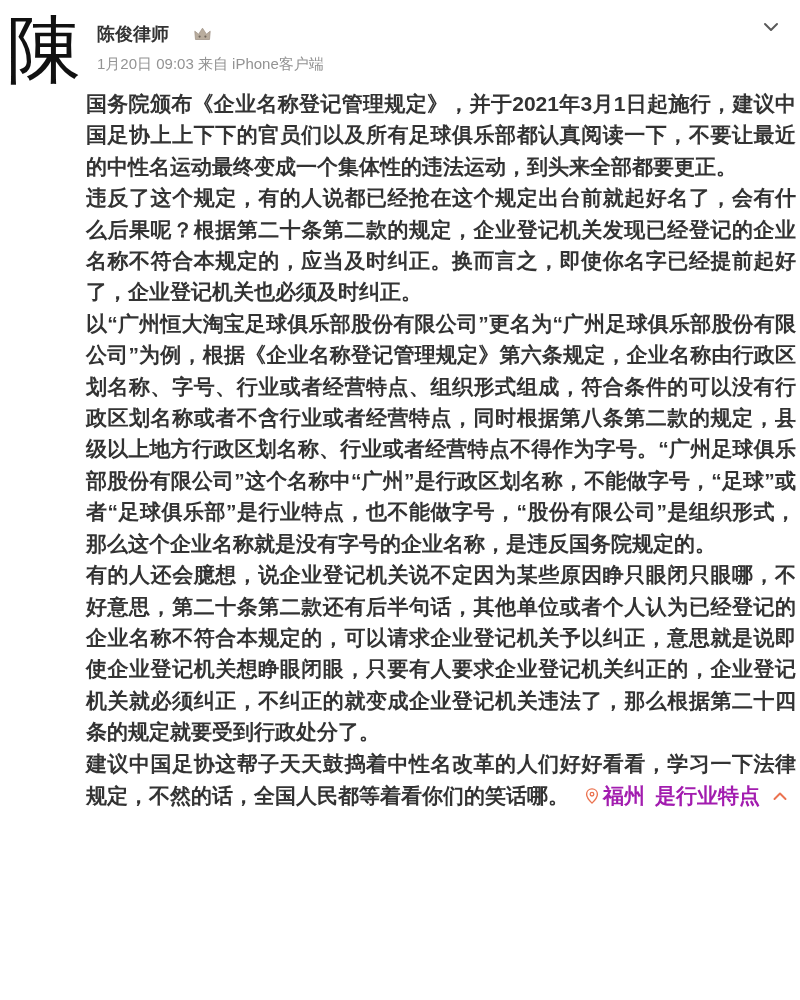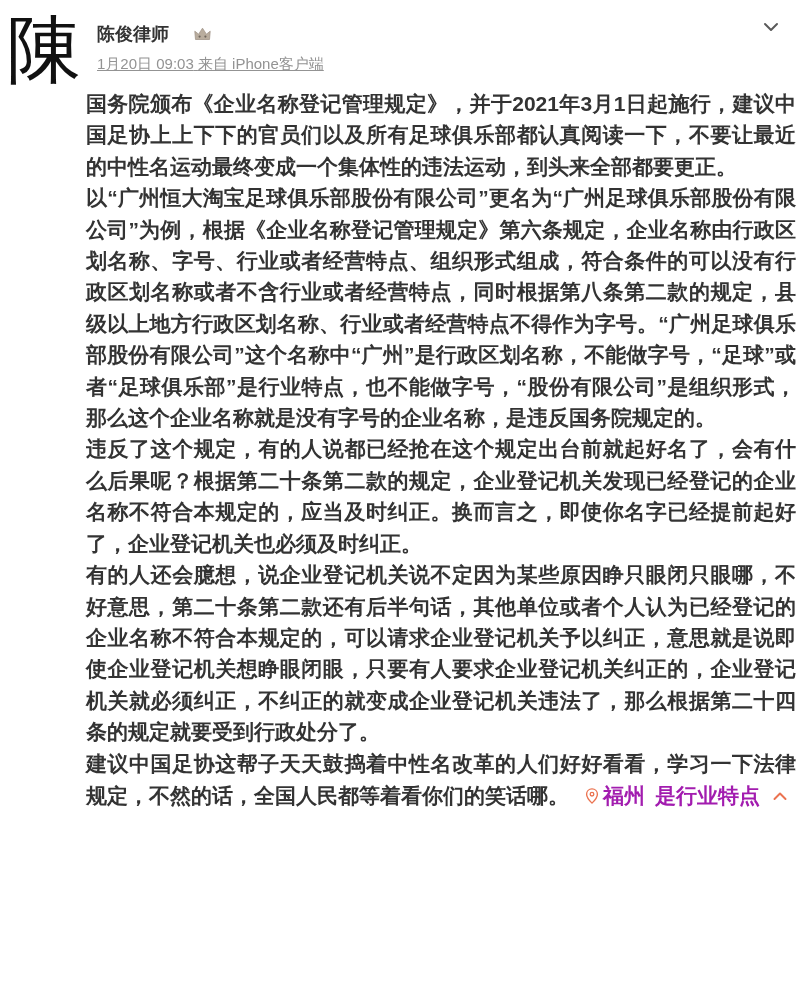--- a/index.html
+++ b/index.html
@@ -49,21 +49,20 @@
   }
   .badge {
     display: inline-flex;
     align-items: center;
     cursor: pointer;
   }
   .meta-row {
     margin-top: 9px;
     font-size: 15px;
     color: #939393;
-    text-decoration: underline;
   }
   .menu-chevron {
     position: absolute;
     right: 18px;
     top: 16px;
     width: 22px;
     height: 22px;
     cursor: pointer;
     display: flex;
     align-items: center;
@@ -134,22 +133,22 @@
   </div>
 
   <div class="menu-chevron">
     <svg width="20" height="20" viewBox="0 0 20 20">
       <polyline points="4,7 10,13 16,7" fill="none" stroke="#5a5a5a" stroke-width="2" stroke-linecap="round" stroke-linejoin="round"></polyline>
     </svg>
   </div>
 
   <div class="post-text">
     <p>国务院颁布《企业名称登记管理规定》，并于2021年3月1日起施行，建议中国足协上上下下的官员们以及所有足球俱乐部都认真阅读一下，不要让最近的中性名运动最终变成一个集体性的违法运动，到头来全部都要更正。</p>
+    <p>违反了这个规定，有的人说都已经抢在这个规定出台前就起好名了，会有什么后果呢？根据第二十条第二款的规定，企业登记机关发现已经登记的企业名称不符合本规定的，应当及时纠正。换而言之，即使你名字已经提前起好了，企业登记机关也必须及时纠正。</p>
     <p>以“广州恒大淘宝足球俱乐部股份有限公司”更名为“广州足球俱乐部股份有限公司”为例，根据《企业名称登记管理规定》第六条规定，企业名称由行政区划名称、字号、行业或者经营特点、组织形式组成，符合条件的可以没有行政区划名称或者不含行业或者经营特点，同时根据第八条第二款的规定，县级以上地方行政区划名称、行业或者经营特点不得作为字号。“广州足球俱乐部股份有限公司”这个名称中“广州”是行政区划名称，不能做字号，“足球”或者“足球俱乐部”是行业特点，也不能做字号，“股份有限公司”是组织形式，那么这个企业名称就是没有字号的企业名称，是违反国务院规定的。</p>
-    <p>违反了这个规定，有的人说都已经抢在这个规定出台前就起好名了，会有什么后果呢？根据第二十条第二款的规定，企业登记机关发现已经登记的企业名称不符合本规定的，应当及时纠正。换而言之，即使你名字已经提前起好了，企业登记机关也必须及时纠正。</p>
     <p>有的人还会臆想，说企业登记机关说不定因为某些原因睁只眼闭只眼哪，不好意思，第二十条第二款还有后半句话，其他单位或者个人认为已经登记的企业名称不符合本规定的，可以请求企业登记机关予以纠正，意思就是说即使企业登记机关想睁眼闭眼，只要有人要求企业登记机关纠正的，企业登记机关就必须纠正，不纠正的就变成企业登记机关违法了，那么根据第二十四条的规定就要受到行政处分了。</p>
     <p><span>建议中国足协这帮子天天鼓捣着中性名改革的人们好好看看，学习一下法律规定，不然的话，全国人民都等着看你们的笑话哪。</span><span class="tail"><span class="tail-link"><span class="pin-icon"><svg width="18" height="18" viewBox="0 0 24 24">
              <path d="M12 2.5 C7.9 2.5 4.8 5.6 4.8 9.6 C4.8 14.6 12 21.5 12 21.5 C12 21.5 19.2 14.6 19.2 9.6 C19.2 5.6 16.1 2.5 12 2.5 Z" fill="none" stroke="#eb7350" stroke-width="1.8"></path>
              <circle cx="12" cy="9.6" r="2.4" fill="none" stroke="#eb7350" stroke-width="1.8"></circle>
            </svg></span><span>福州</span></span><span class="tail-link collapse-link"><span>是行业特点</span><span class="caret-up"><svg width="16" height="12" viewBox="0 0 16 12">
              <polyline points="2.5,9 8,3.5 13.5,9" fill="none" stroke="#eb7350" stroke-width="2" stroke-linecap="round" stroke-linejoin="round"></polyline>
            </svg></span></span></span></p>
   </div>
 
 </div>

